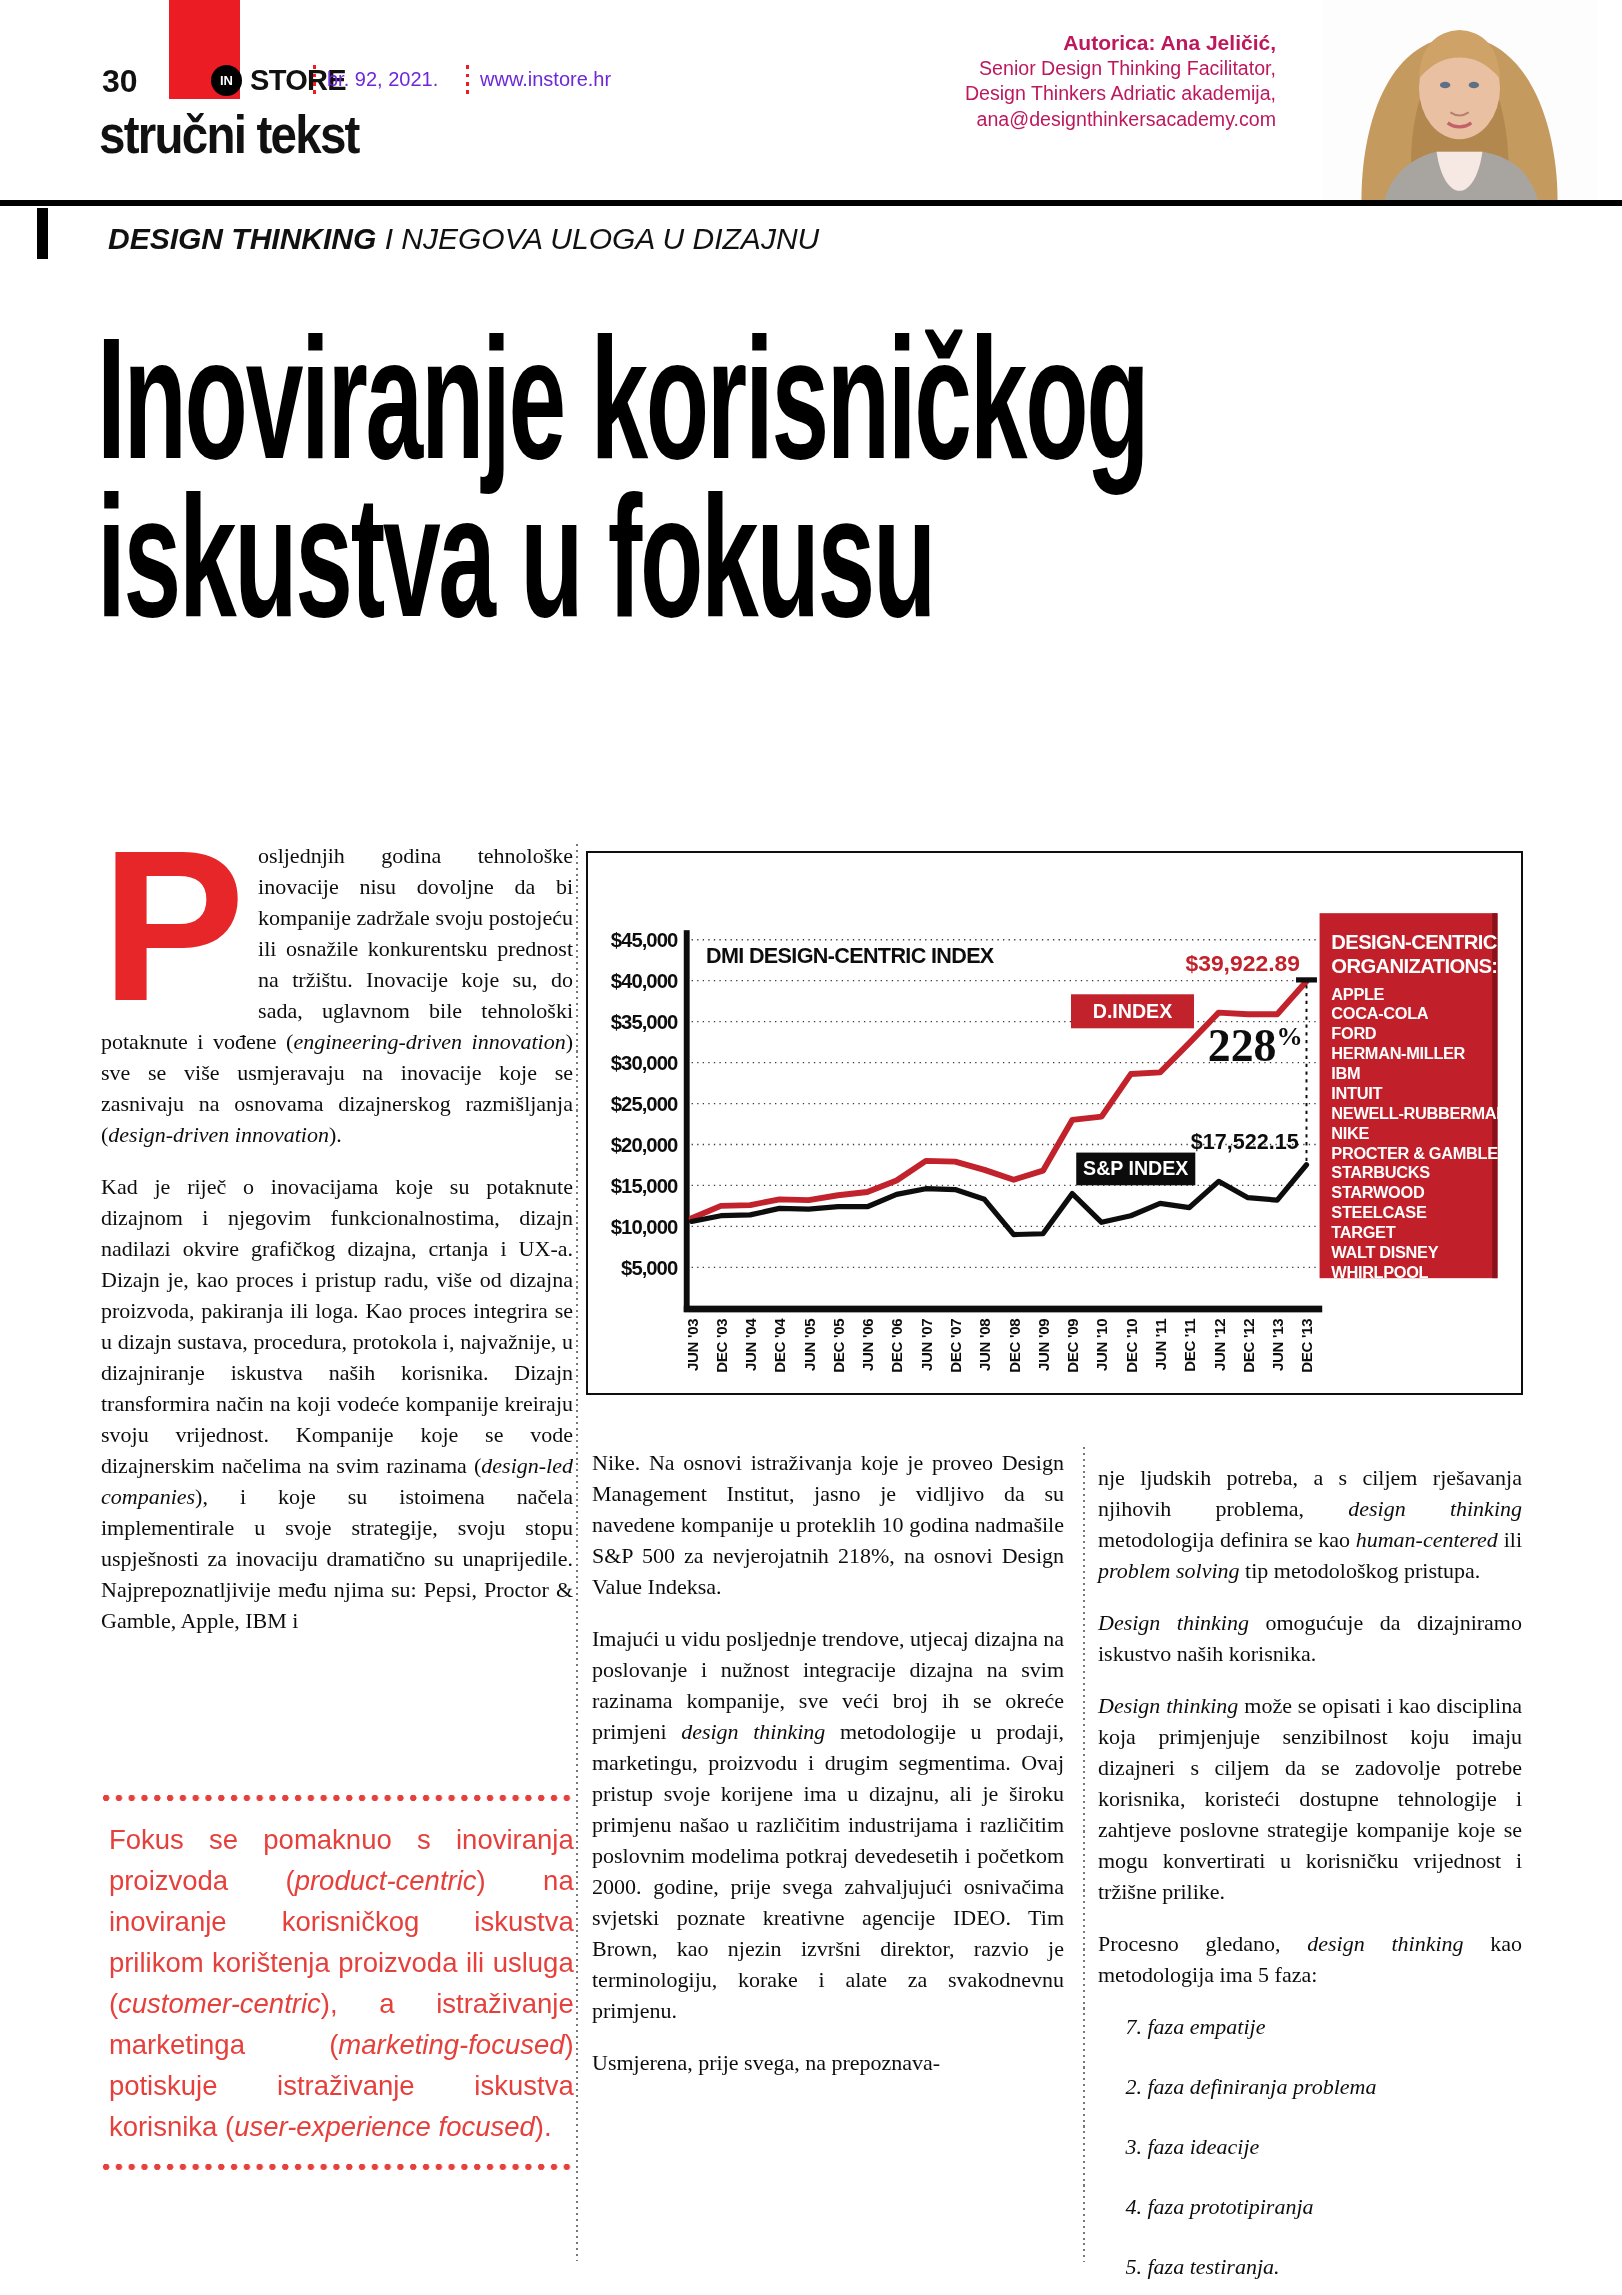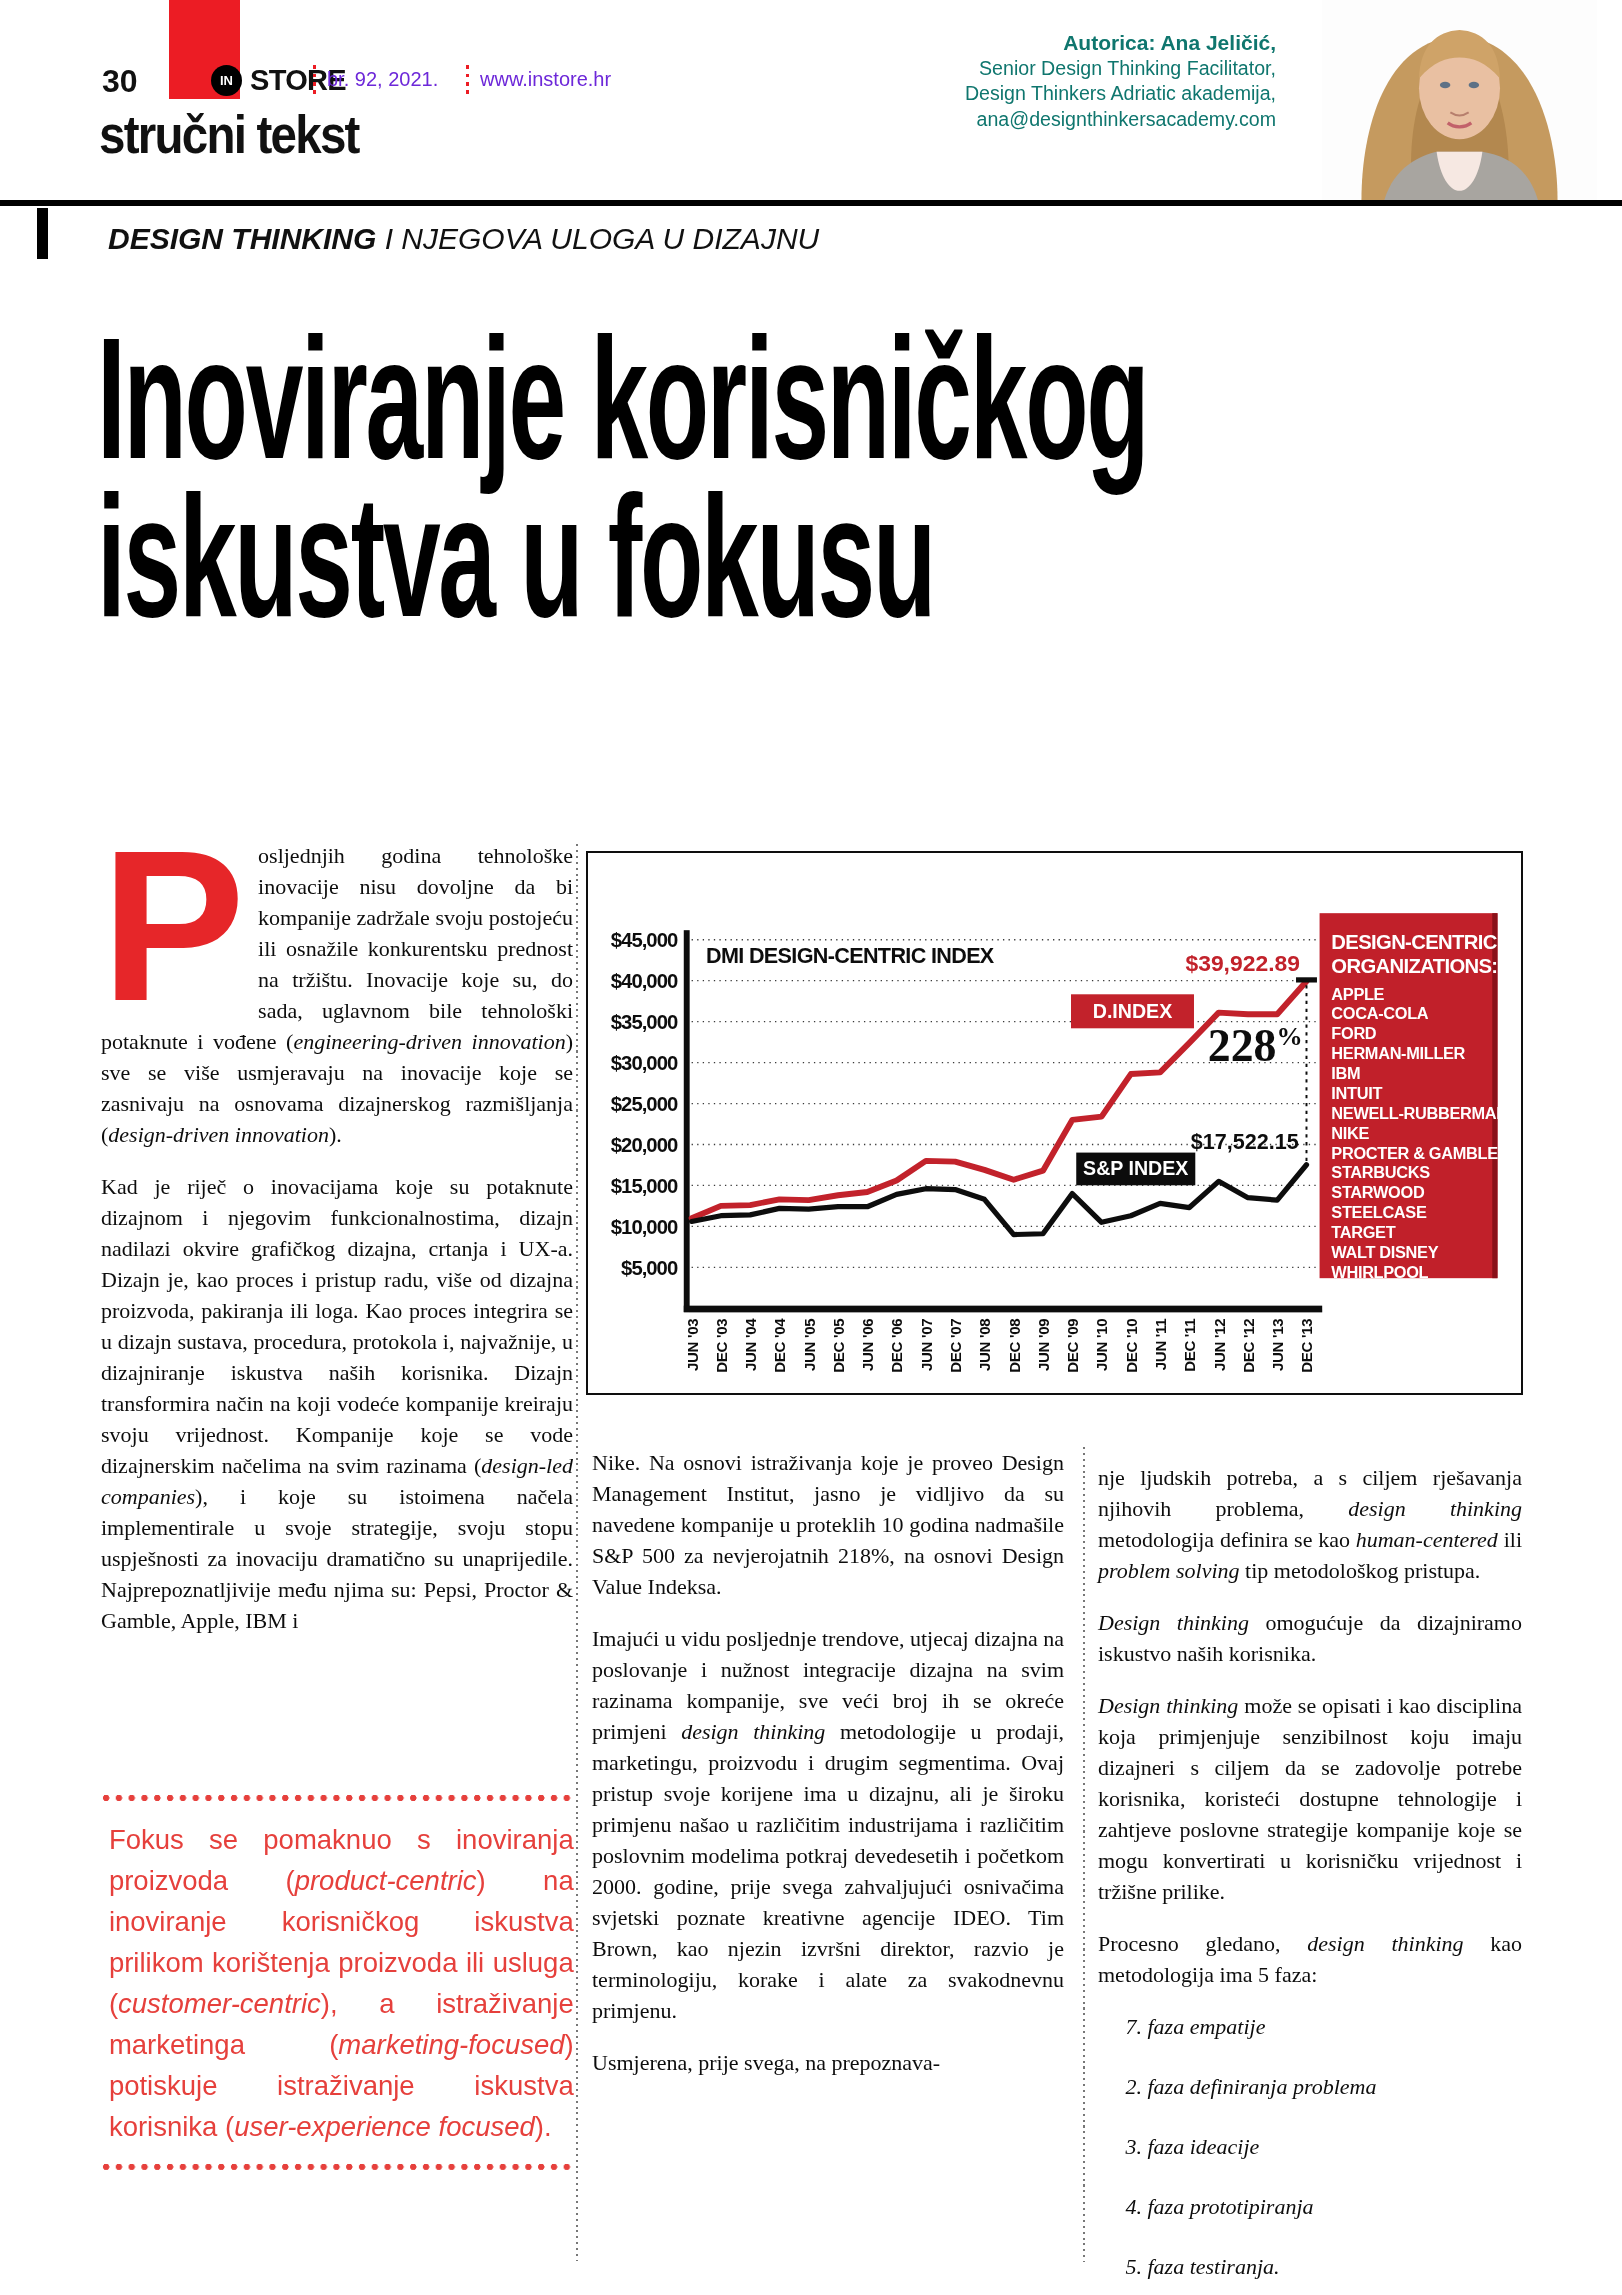--- a/index.html
+++ b/index.html
@@ -8,21 +8,21 @@
   
   .pagenum{position:absolute;left:102px;top:63px;font-size:32px;font-weight:bold;}
   .masthead-block{position:absolute;left:169px;top:0;width:71px;height:99px;}
   .logo-circle{position:absolute;left:211px;top:65px;width:31px;height:31px;border-radius:50%;
                background:#000;color:#fff;font-weight:bold;font-size:13px;display:flex;
                align-items:center;justify-content:center;letter-spacing:0;text-align:center;}
   .logo-store{position:absolute;left:250px;top:64px;font-size:29px;font-weight:bold;letter-spacing:-0.7px;}
   .hdr-dots{position:absolute;top:65px;width:3.3px;height:30px;
             background-image:repeating-linear-gradient(to bottom,#ec1c24 0 3.9px,transparent 3.9px 8.5px);}
   .hdr-meta{position:absolute;top:68px;font-size:20px;color:#6d28d9;}
-  .author{position:absolute;right:347px;top:30px;text-align:right;line-height:25.5px;font-size:19.6px;color:#0f766e;}
+  .author{position:absolute;right:347px;top:30px;text-align:right;line-height:25.5px;font-size:19.6px;color:#be185d;}
   .author .b{font-weight:bold;font-size:21px;}
   .photo{position:absolute;left:1322px;top:0;width:275px;height:200px;}
   .sekcija{position:absolute;left:99px;top:103px;font-size:54px;font-weight:bold;letter-spacing:-2px;
            transform:scaleX(.88);transform-origin:left top;}
   .rule{position:absolute;left:0;top:200px;width:1623px;height:5.9px;background:#000;}
   
   .kickbar{position:absolute;left:37px;top:208px;width:11px;height:51px;background:#000;}
   .kicker{position:absolute;left:108px;top:222px;font-size:30px;font-style:italic;letter-spacing:0;}
   .kicker .kb{font-weight:bold;}
   

